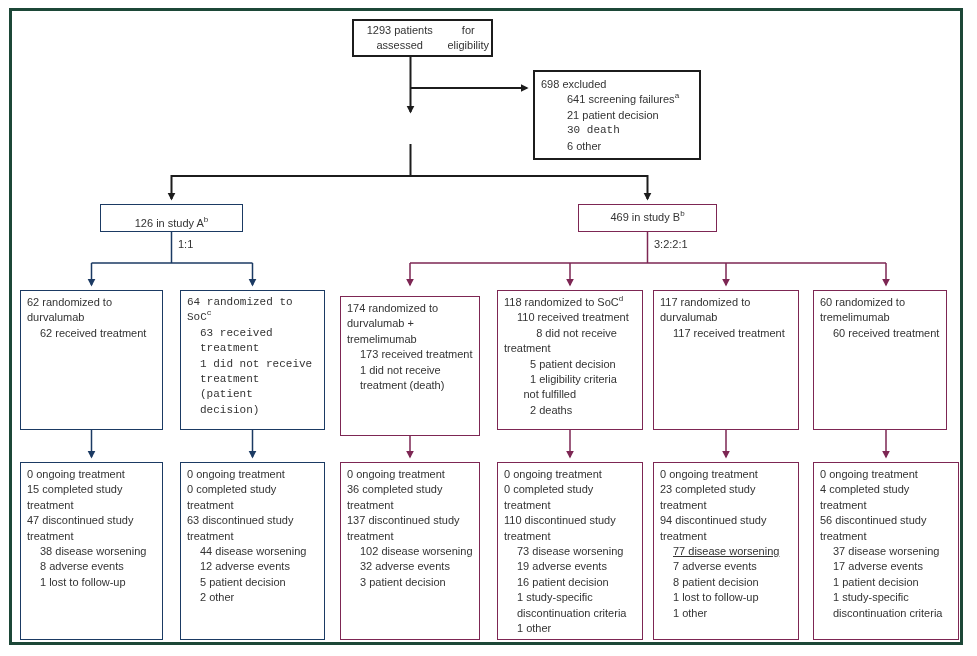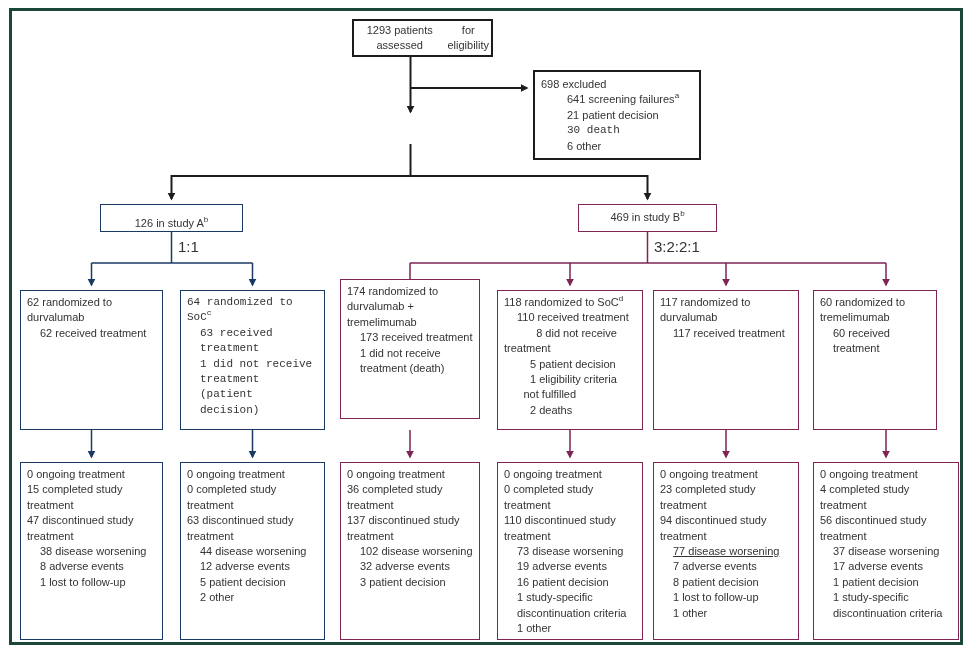--- a/index.html
+++ b/index.html
@@ -42,21 +42,21 @@
     display: flex;
     align-items: center;
     justify-content: center;
     text-align: center;
   }
   .box.pad   { padding: 4px 6px; }
   .box .ln { white-space: normal; }
   sup { font-size: 8px; line-height: 0; vertical-align: super; }
   .ratio-label {
     position: absolute;
-    font-size: 15px;
+    font-size: 11px;
     color: #333333;
   }
 </style>
 </head>
 <body>
 
 <div id="stage">
   <div id="frame"></div>
 
   <svg class="connectors" viewBox="0 0 977 656" xmlns="http://www.w3.org/2000/svg">
@@ -133,21 +133,21 @@
       <div class="ln">durvalumab</div>
       <div class="ln" style="padding-left: 13px;">62 received treatment</div>
     </div>
   <div class="box navy pad" style="left:180px; top:290px; width:145px; height:140px;font-family:Liberation Mono, monospace;">
       <div class="ln">64 randomized to SoC<sup>c</sup></div>
       <div class="ln" style="padding-left: 13px;">63 received treatment</div>
       <div class="ln" style="padding-left: 13px;">1 did not receive</div>
       <div class="ln" style="padding-left: 13px;">treatment (patient</div>
       <div class="ln" style="padding-left: 13px;">decision)</div>
     </div>
-  <div class="box purple pad" style="left:340px; top:279px; width:140px; height:140px;">
+  <div class="box purple pad" style="left:340px; top:296px; width:140px; height:140px;">
       <div class="ln">174 randomized to</div>
       <div class="ln">durvalumab +</div>
       <div class="ln">tremelimumab</div>
       <div class="ln" style="padding-left: 13px;">173 received treatment</div>
       <div class="ln" style="padding-left: 13px;">1 did not receive</div>
       <div class="ln" style="padding-left: 13px;">treatment (death)</div>
     </div>
   <div class="box purple pad" style="left:497px; top:290px; width:146px; height:140px;">
       <div class="ln">118 randomized to SoC<sup>d</sup></div>
       <div class="ln" style="padding-left: 13px;">110 received treatment</div>
@@ -156,21 +156,21 @@
       <div class="ln" style="padding-left: 26px;">5 patient decision</div>
       <div class="ln" style="padding-left: 26px;">1 eligibility criteria</div>
       <div class="ln" style="padding-left: 19.5px;">not fulfilled</div>
       <div class="ln" style="padding-left: 26px;">2 deaths</div>
     </div>
   <div class="box purple pad" style="left:653px; top:290px; width:146px; height:140px;">
       <div class="ln">117 randomized to</div>
       <div class="ln">durvalumab</div>
       <div class="ln" style="padding-left: 13px;">117 received treatment</div>
     </div>
-  <div class="box purple pad" style="left:813px; top:290px; width:124px; height:140px;">
+  <div class="box purple pad" style="left:813px; top:290px; width:134px; height:140px;">
       <div class="ln">60 randomized to</div>
       <div class="ln">tremelimumab</div>
       <div class="ln" style="padding-left: 13px;">60 received treatment</div>
     </div>
 
   <div class="box navy pad" style="left:20px;  top:462px; width:143px; height:178px;">
       <div class="ln">0 ongoing treatment</div>
       <div class="ln">15 completed study</div>
       <div class="ln">treatment</div>
       <div class="ln">47 discontinued study</div>

